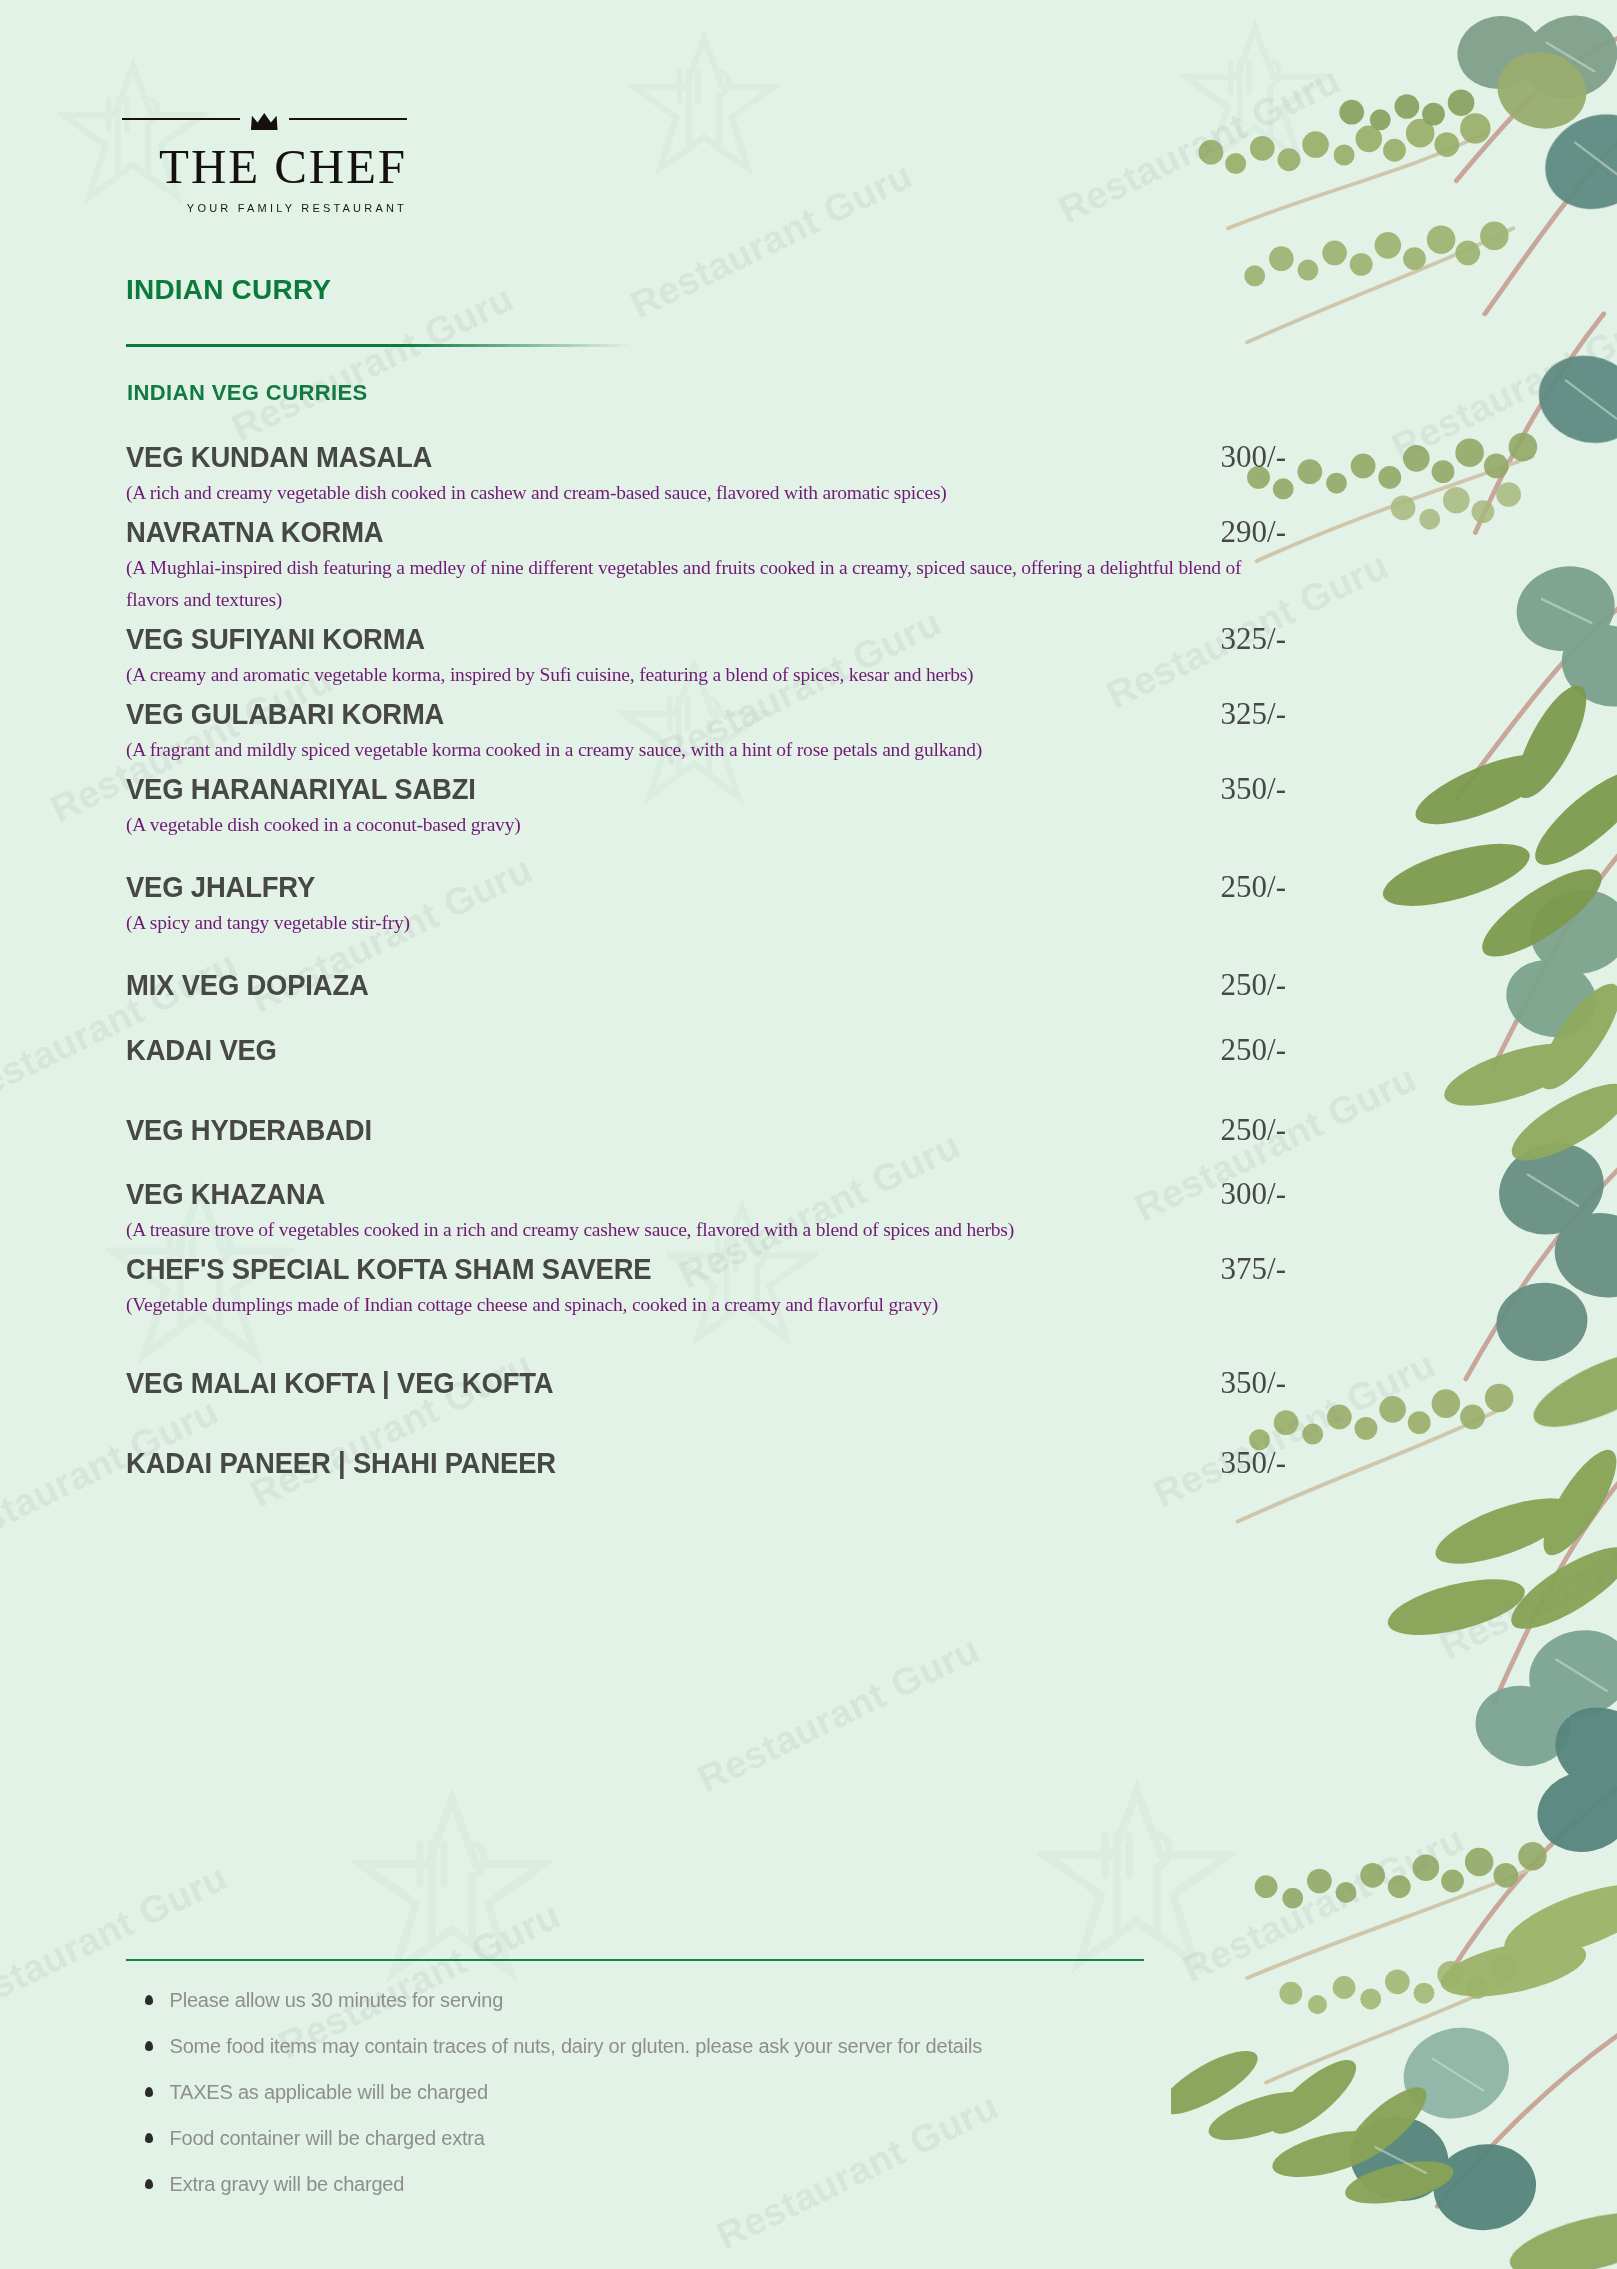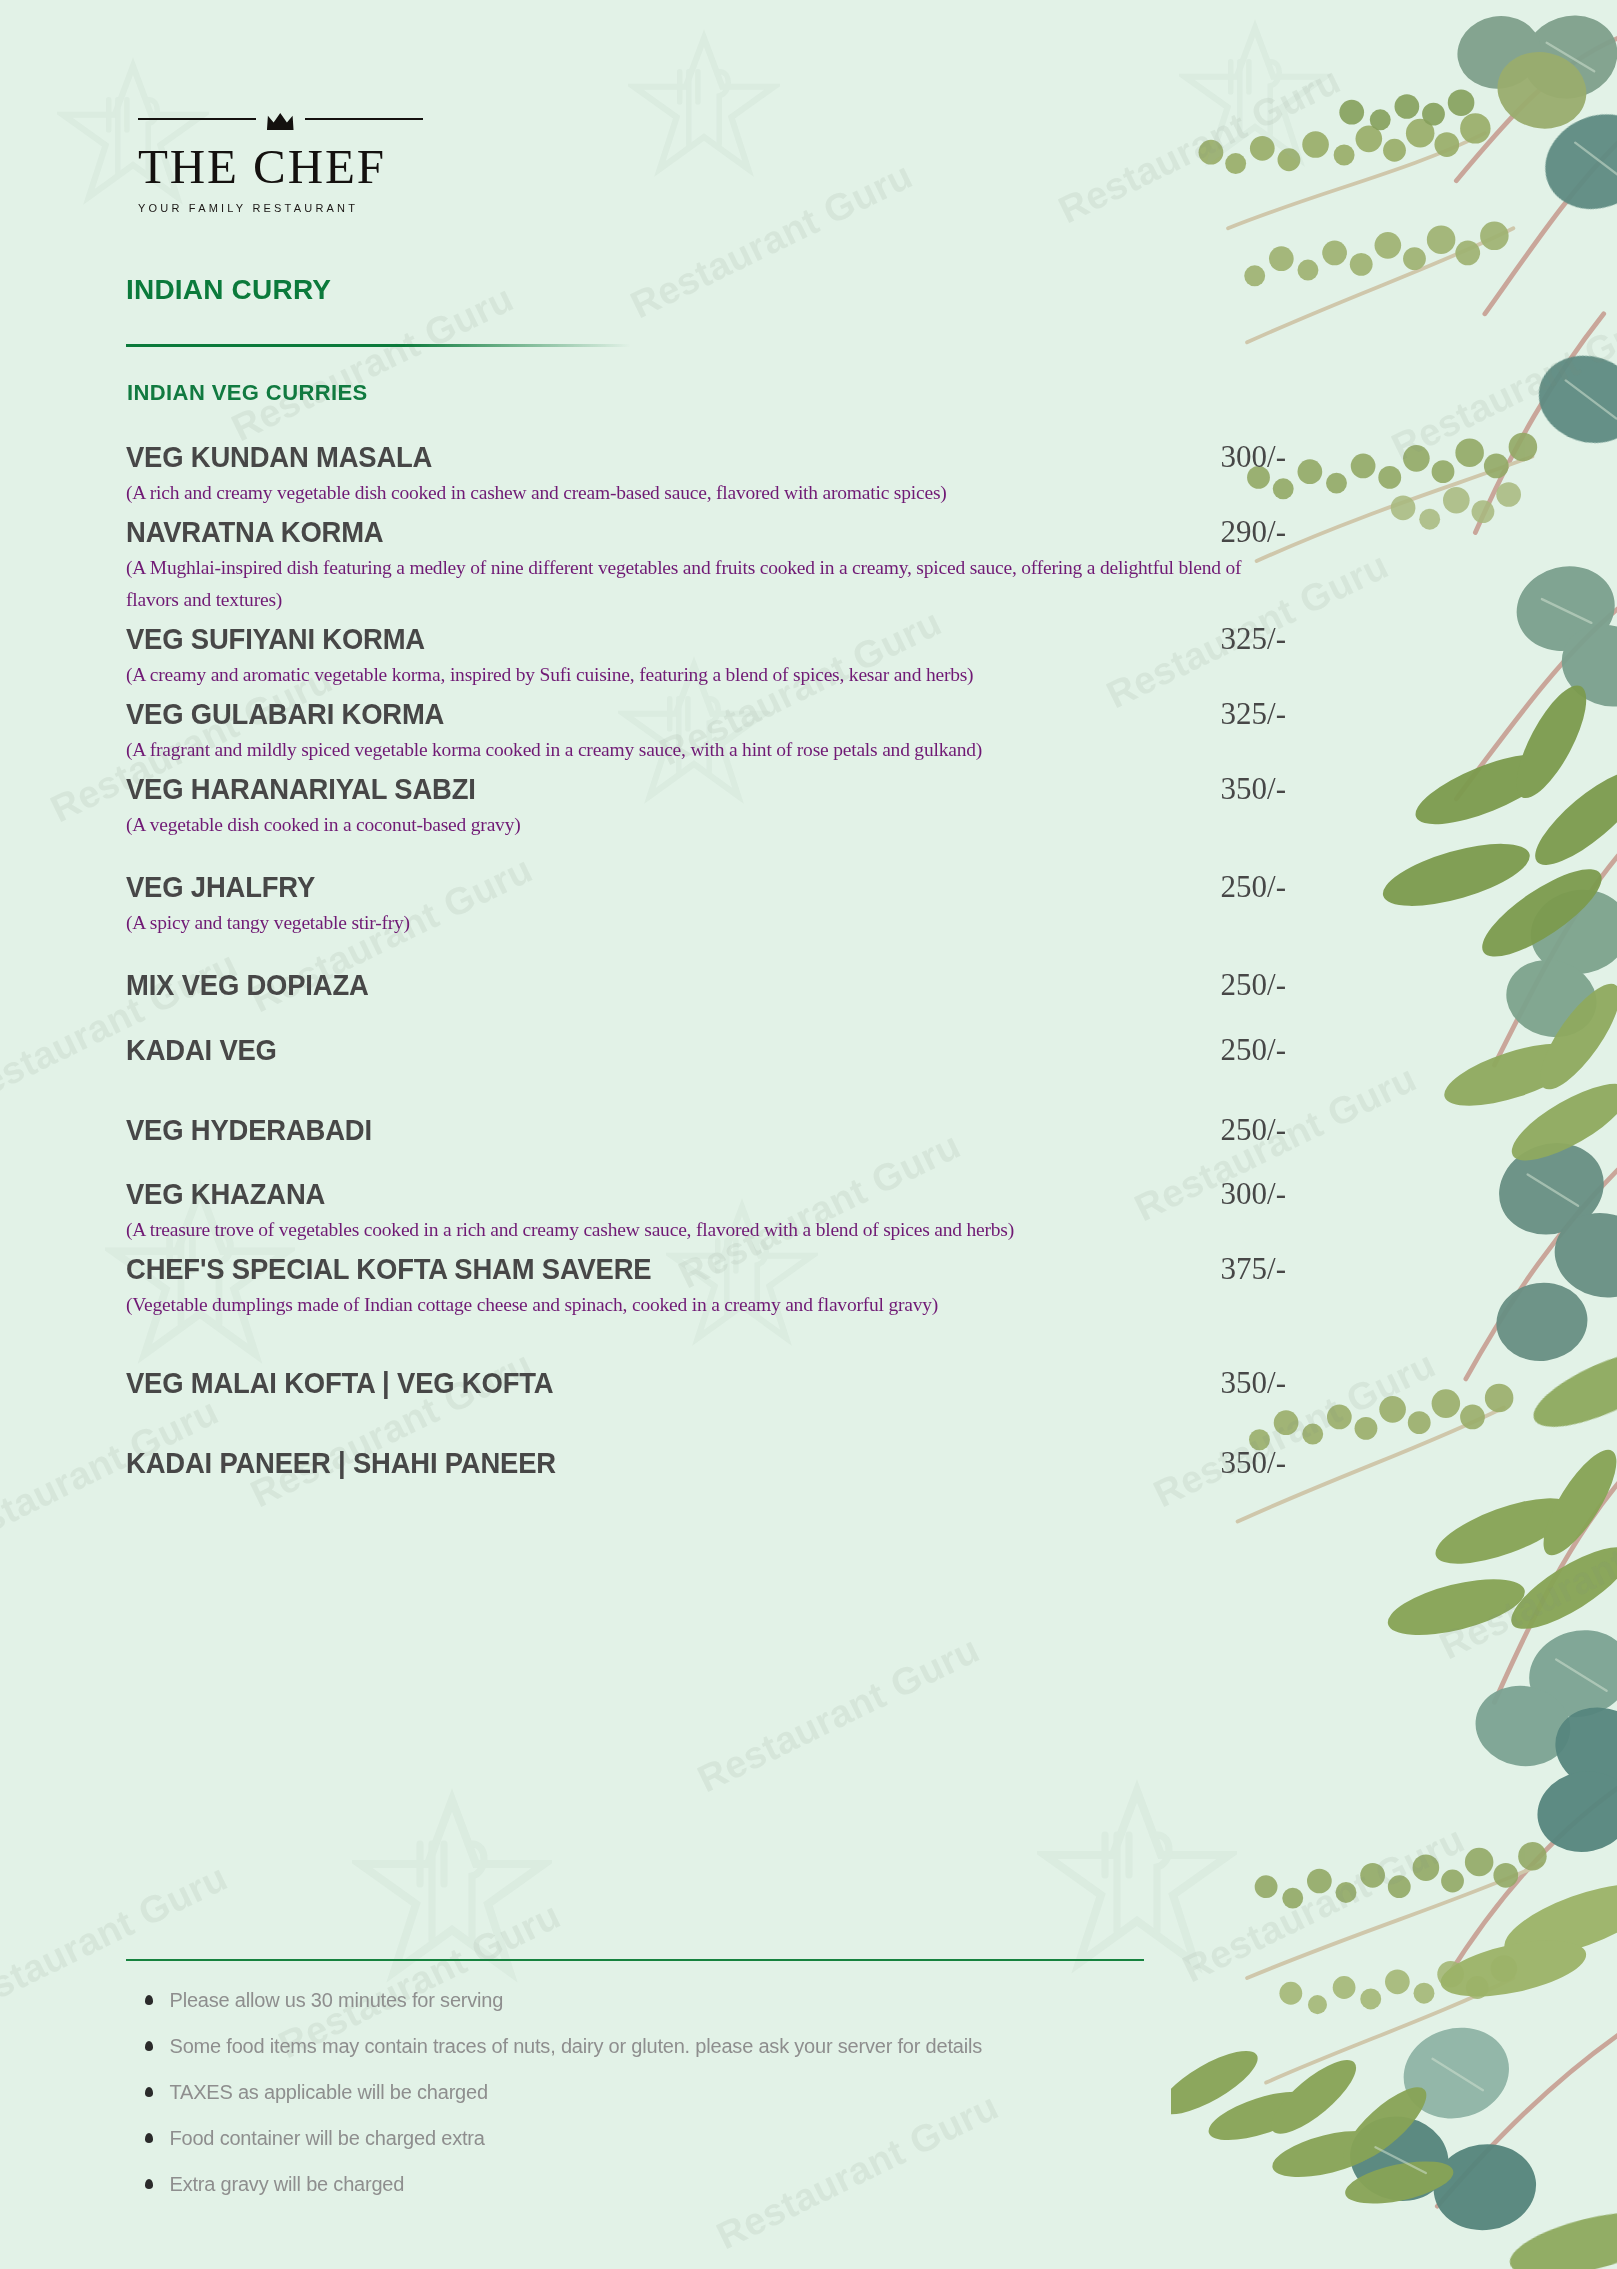--- a/index.html
+++ b/index.html
@@ -61,24 +61,24 @@
   
   .content {
     position: relative;
     z-index: 3;
     padding: 0;
   }
 
   
   .logo-block {
     position: absolute;
-    left: 138px;
+    left: 122px;
     top: 103px;
     width: 285px;
-    text-align: left;
+    text-align: right;
   }
   .logo-crown-row {
     display: flex;
     align-items: center;
     justify-content: center;
     gap: 0px;
     height: 32px;
   }
   .logo-rule {
     height: 1.9px;

